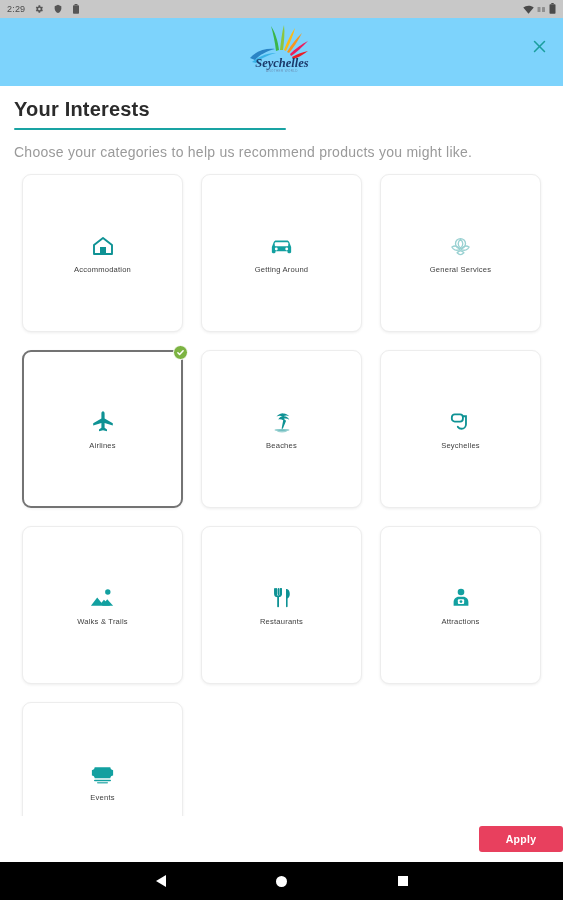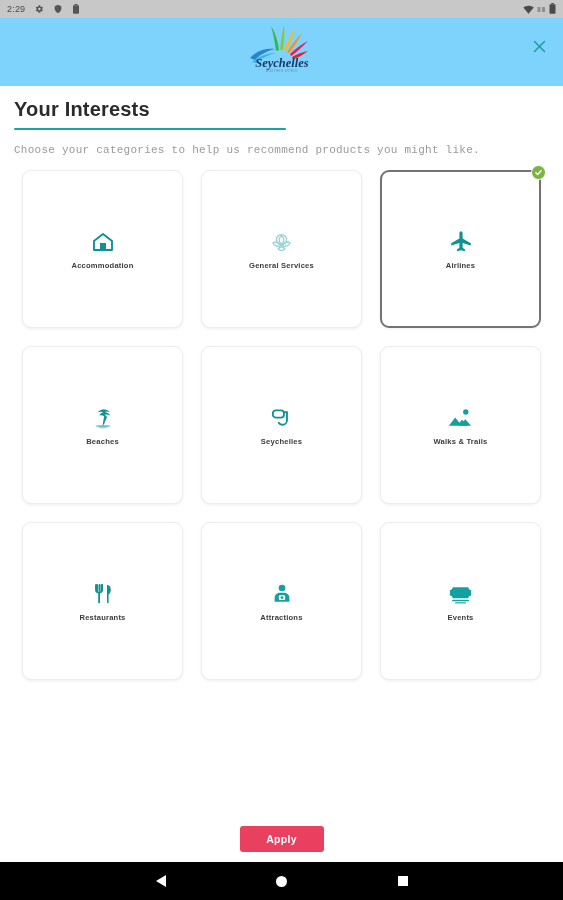--- a/index.html
+++ b/index.html
@@ -87,24 +87,23 @@
     padding-bottom: 7px;
   }
   .title-rule {
     height: 2px;
     width: 272px;
     background: #19a3a3;
     border-radius: 1px;
   }
   .subtitle {
     margin-top: 14px;
-    font-size: 11px;
+    font-size: 14px;
     color: #9a9a9a;
     letter-spacing: 0.25px;
-    font-family: Liberation Mono, monospace;
   }
 
   
   .grid-scroll {
     flex: 1 1 auto;
     overflow: hidden;
     padding: 14px 22px 0 22px;
     position: relative;
   }
   .grid {
@@ -117,21 +116,20 @@
     height: 158px;
     background: #ffffff;
     border: 1px solid #ededed;
     border-radius: 9px;
     box-shadow: 0 1px 3px rgba(0,0,0,0.07);
     display: flex;
     flex-direction: column;
     align-items: center;
     justify-content: center;
     cursor: pointer;
-    font-weight: bold;
   }
   .card.selected {
     border: 2px solid #737373;
     box-shadow: 0 1px 3px rgba(0,0,0,0.06);
   }
   .card-icon {
     width: 30px;
     height: 30px;
     display: flex;
     align-items: center;
@@ -160,21 +158,21 @@
     border: 1.5px solid #ffffff;
   }
   .faded { opacity: 0.42; }
 
   
   .apply-bar {
     flex: 0 0 auto;
     height: 46px;
     display: flex;
     align-items: center;
-    justify-content: center;
+    justify-content: flex-end;
     background: #ffffff;
   }
   .apply-btn {
     width: 84px;
     height: 26px;
     background: #e8405e;
     border: none;
     border-radius: 3px;
     color: #ffffff;
     font-size: 10.5px;
@@ -303,20 +301,31 @@
         <div class="card-icon">
           <svg width="24" height="24" viewBox="0 0 24 24" fill="none" stroke="#0e9294" stroke-width="1.9" stroke-linecap="round" stroke-linejoin="round">
             <path d="M3 11L12 4l9 7v9H3v-9z"></path>
             <rect x="9" y="13" width="6" height="7" fill="#0e9294" stroke="none"></rect>
           </svg>
         </div>
         <div class="card-label">Accommodation</div>
       </div>
 
 
+      <div class="card">
+        <div class="card-icon">
+          <svg width="27" height="27" viewBox="0 0 28 28" fill="#12a0a0">
+            <path d="M4 14.5l2-5.2C6.4 8.3 7.3 7.7 8.3 7.7h11.4c1 0 1.9.6 2.3 1.6l2 5.2v5.3c0 .7-.5 1.2-1.2 1.2h-1.4c-.7 0-1.2-.5-1.2-1.2v-1H7.8v1c0 .7-.5 1.2-1.2 1.2H5.2c-.7 0-1.2-.5-1.2-1.2v-5.3z"></path>
+            <rect x="7" y="9.6" width="14" height="4.2" rx="1" fill="#ffffff"></rect>
+            <circle cx="8.6" cy="16.6" r="1.5" fill="#ffffff"></circle>
+            <circle cx="19.4" cy="16.6" r="1.5" fill="#ffffff"></circle>
+          </svg>
+        </div>
+        <div class="card-label">Getting Around</div>
+      </div>
 
       <div class="card">
         <div class="card-icon faded">
           <svg width="25" height="25" viewBox="0 0 26 26" fill="none" stroke="#0e9294" stroke-width="1.4" stroke-linejoin="round">
             <circle cx="13" cy="10" r="5.2"></circle>
             <path d="M13 5.5c1.6 1.4 2.4 3 2.4 4.6S14.6 13.3 13 14.6c-1.6-1.3-2.4-2.9-2.4-4.5S11.4 6.9 13 5.5z"></path>
             <path d="M4 13.5c1.8-1 3.6-1.2 5-.7 1.5.5 2.6 1.7 3.3 3.3-1.8.9-3.6 1-5 .5-1.4-.6-2.5-1.7-3.3-3.1z"></path>
             <path d="M22 13.5c-1.8-1-3.6-1.2-5-.7-1.5.5-2.6 1.7-3.3 3.3 1.8.9 3.6 1 5 .5 1.4-.6 2.5-1.7 3.3-3.1z"></path>
             <path d="M9.5 19.5c1.2-1.4 2.4-2.1 3.5-2.1s2.3.7 3.5 2.1c-1.2 1.3-2.4 2-3.5 2s-2.3-.7-3.5-2z"></path>
           </svg>

